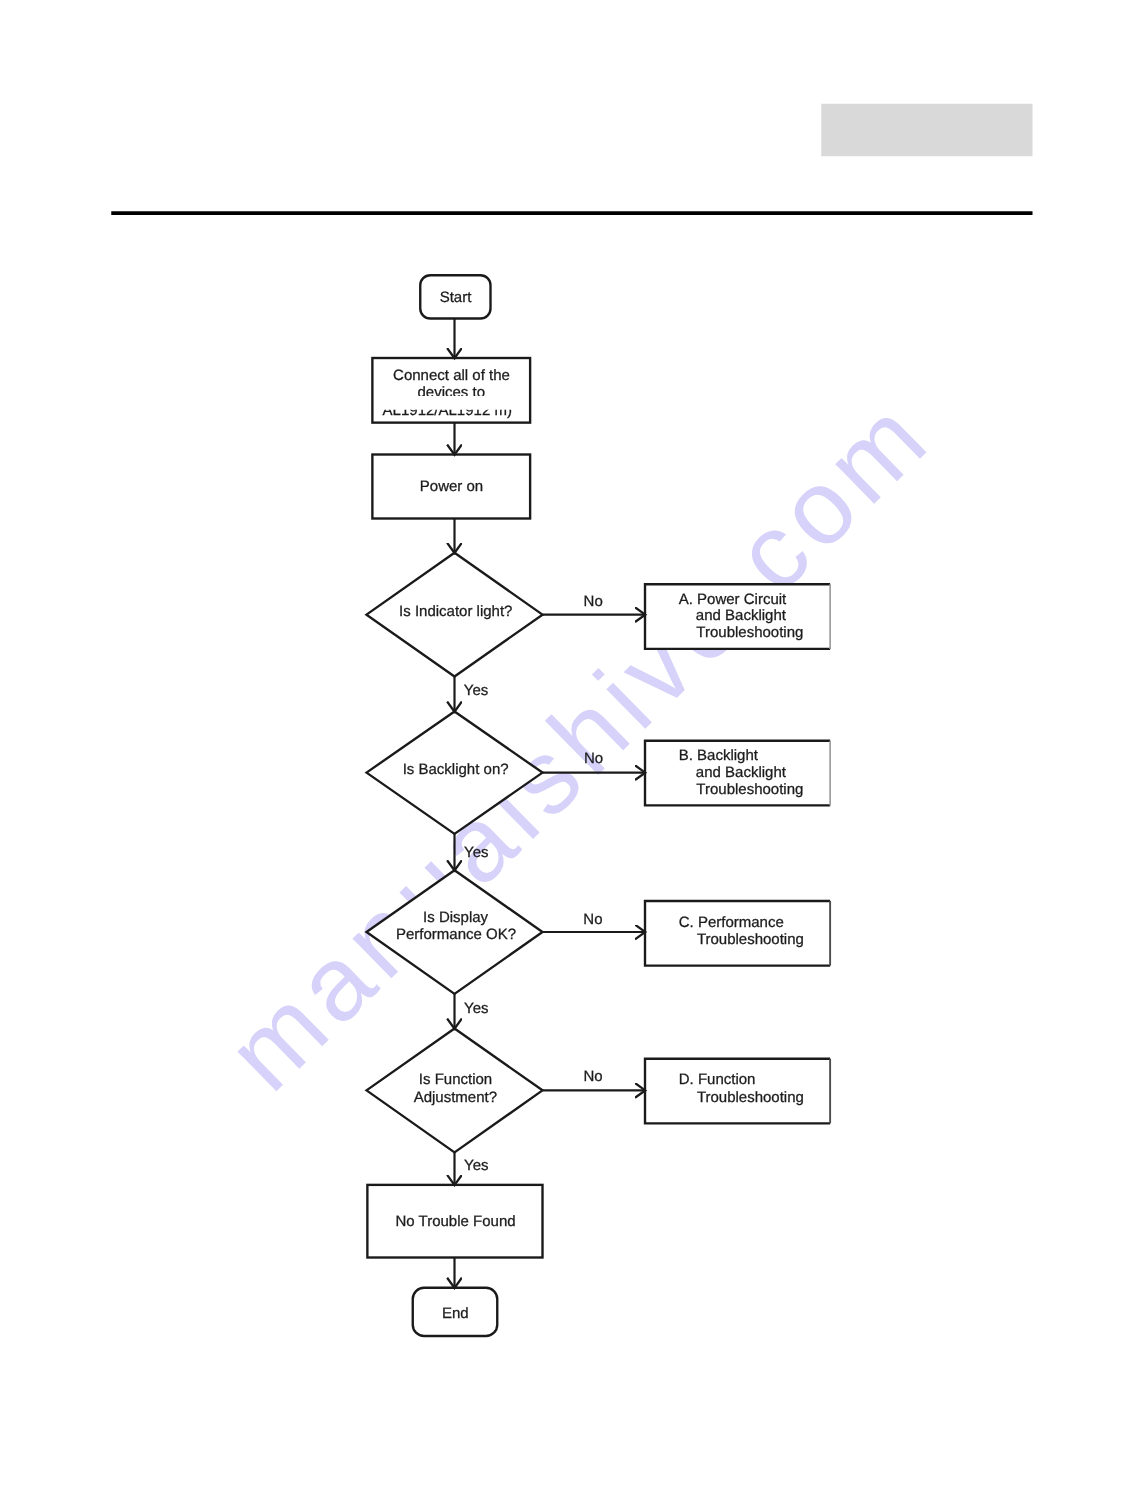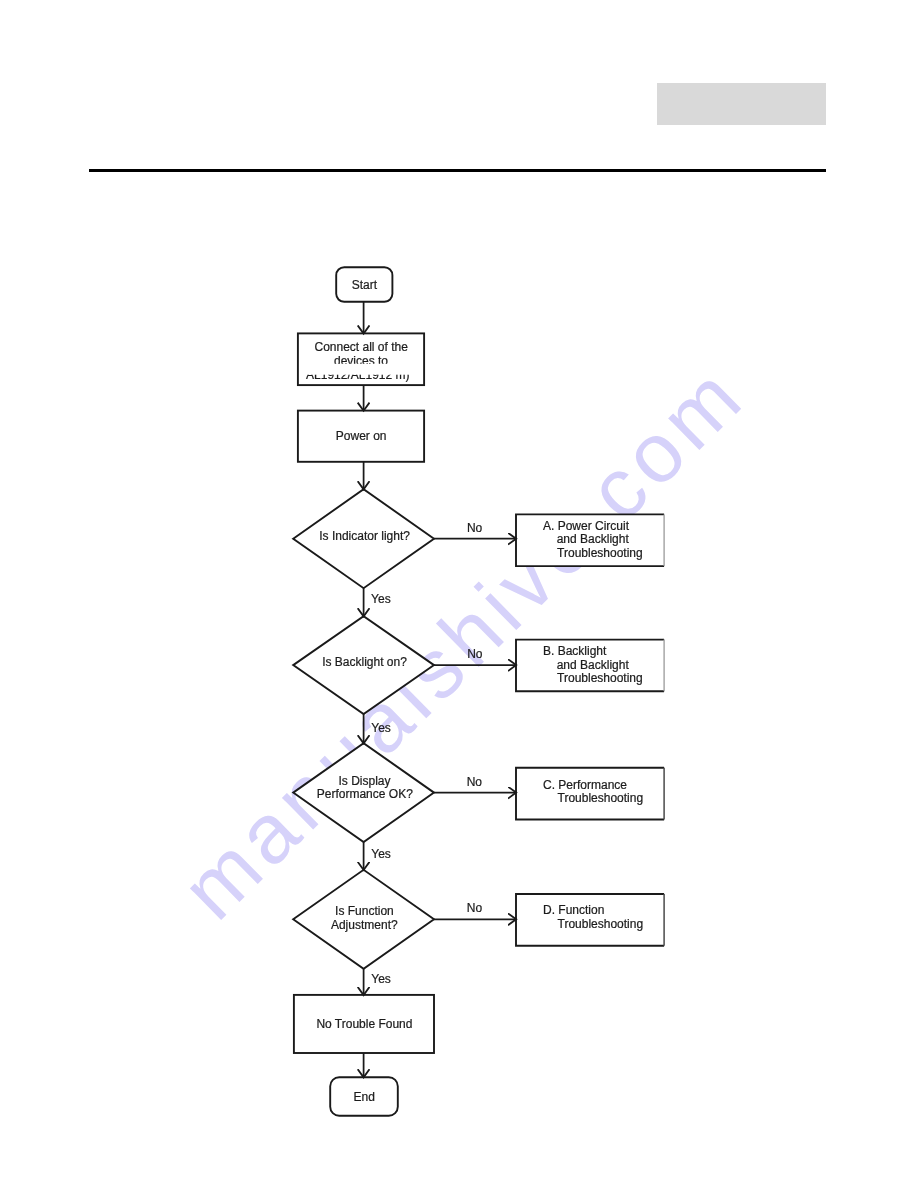--- a/index.html
+++ b/index.html
@@ -27,21 +27,20 @@
   .wm {
     font-family:"Liberation Sans", sans-serif;
     font-size:84px;
     fill:#d6d2fa;
     letter-spacing:6.2px;
   }
 
   #flow, #watermark {
     -webkit-font-smoothing: antialiased;
     transform: translateZ(0);
-    margin-top: 47px;
   }
   #flow svg .shapes rect,
   #flow svg .shapes polygon {
     fill:#ffffff;
     stroke:#1a1a1a;
     stroke-width:1.9;
   }
   #flow svg .shapes rect.boxfill { stroke:none; fill:#ffffff; }
   #flow svg .shapes path.boxedge { fill:none; stroke:#1a1a1a; stroke-width:1.9; }
   #flow svg .shapes line.boxedge-light { stroke:#9a9a9a; stroke-width:1.3; }

